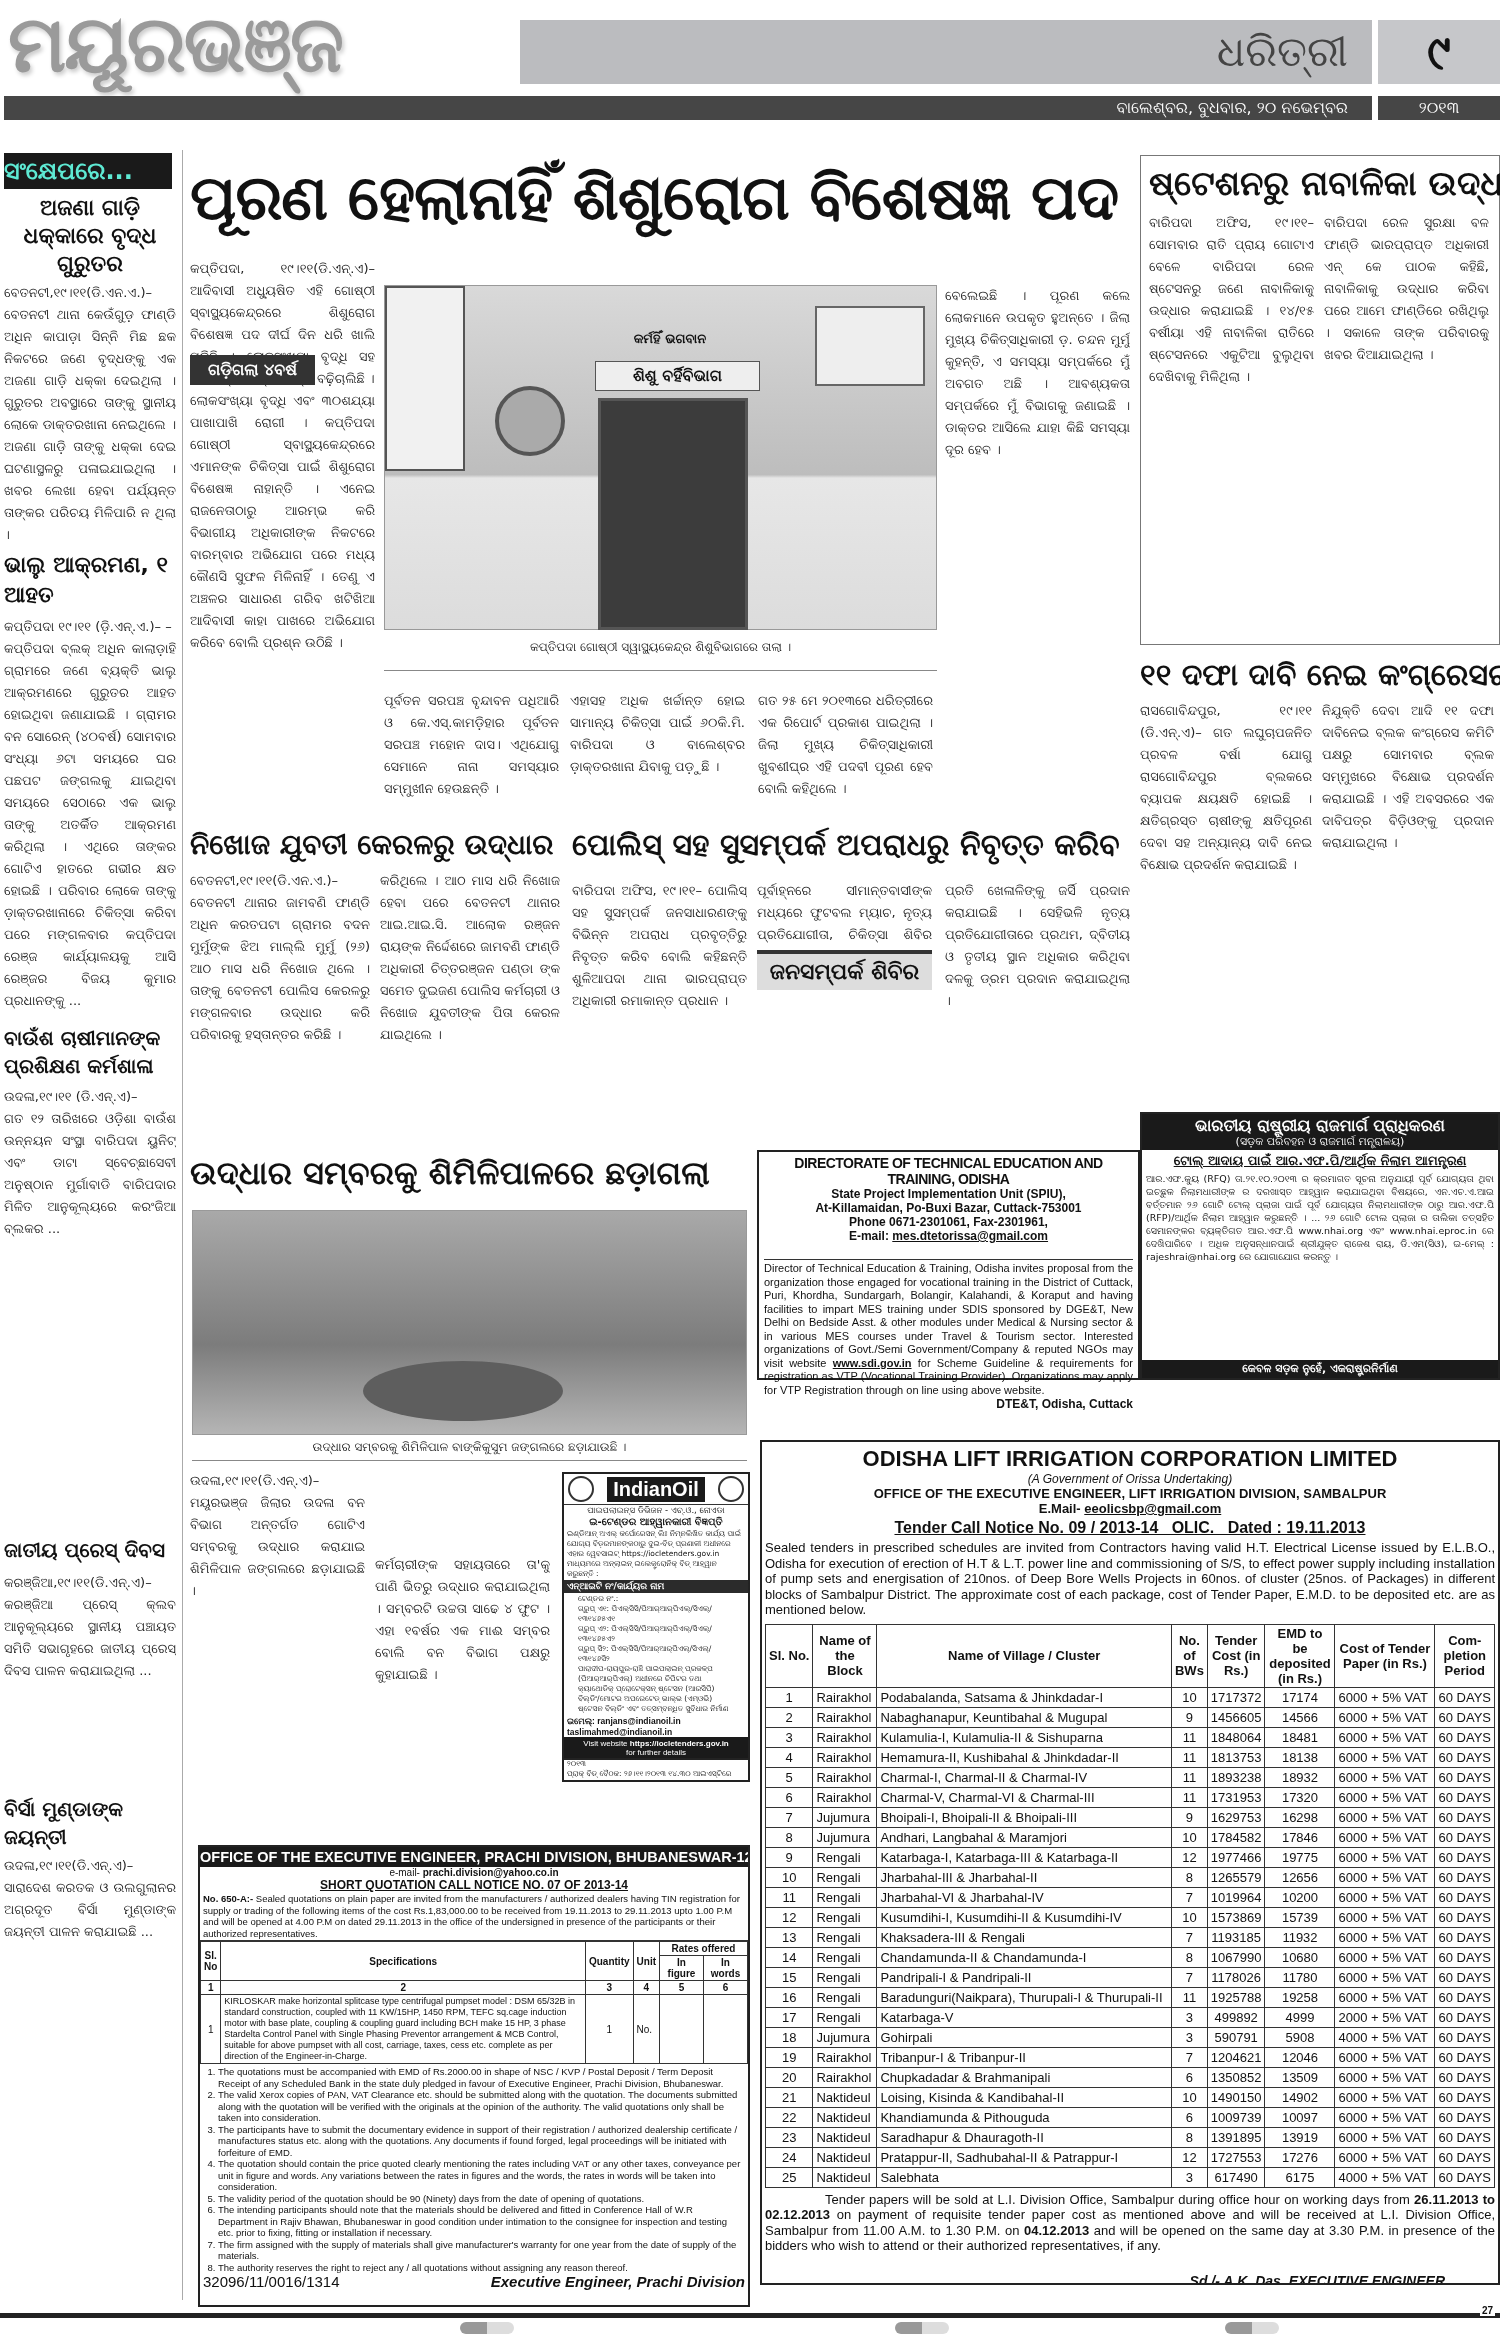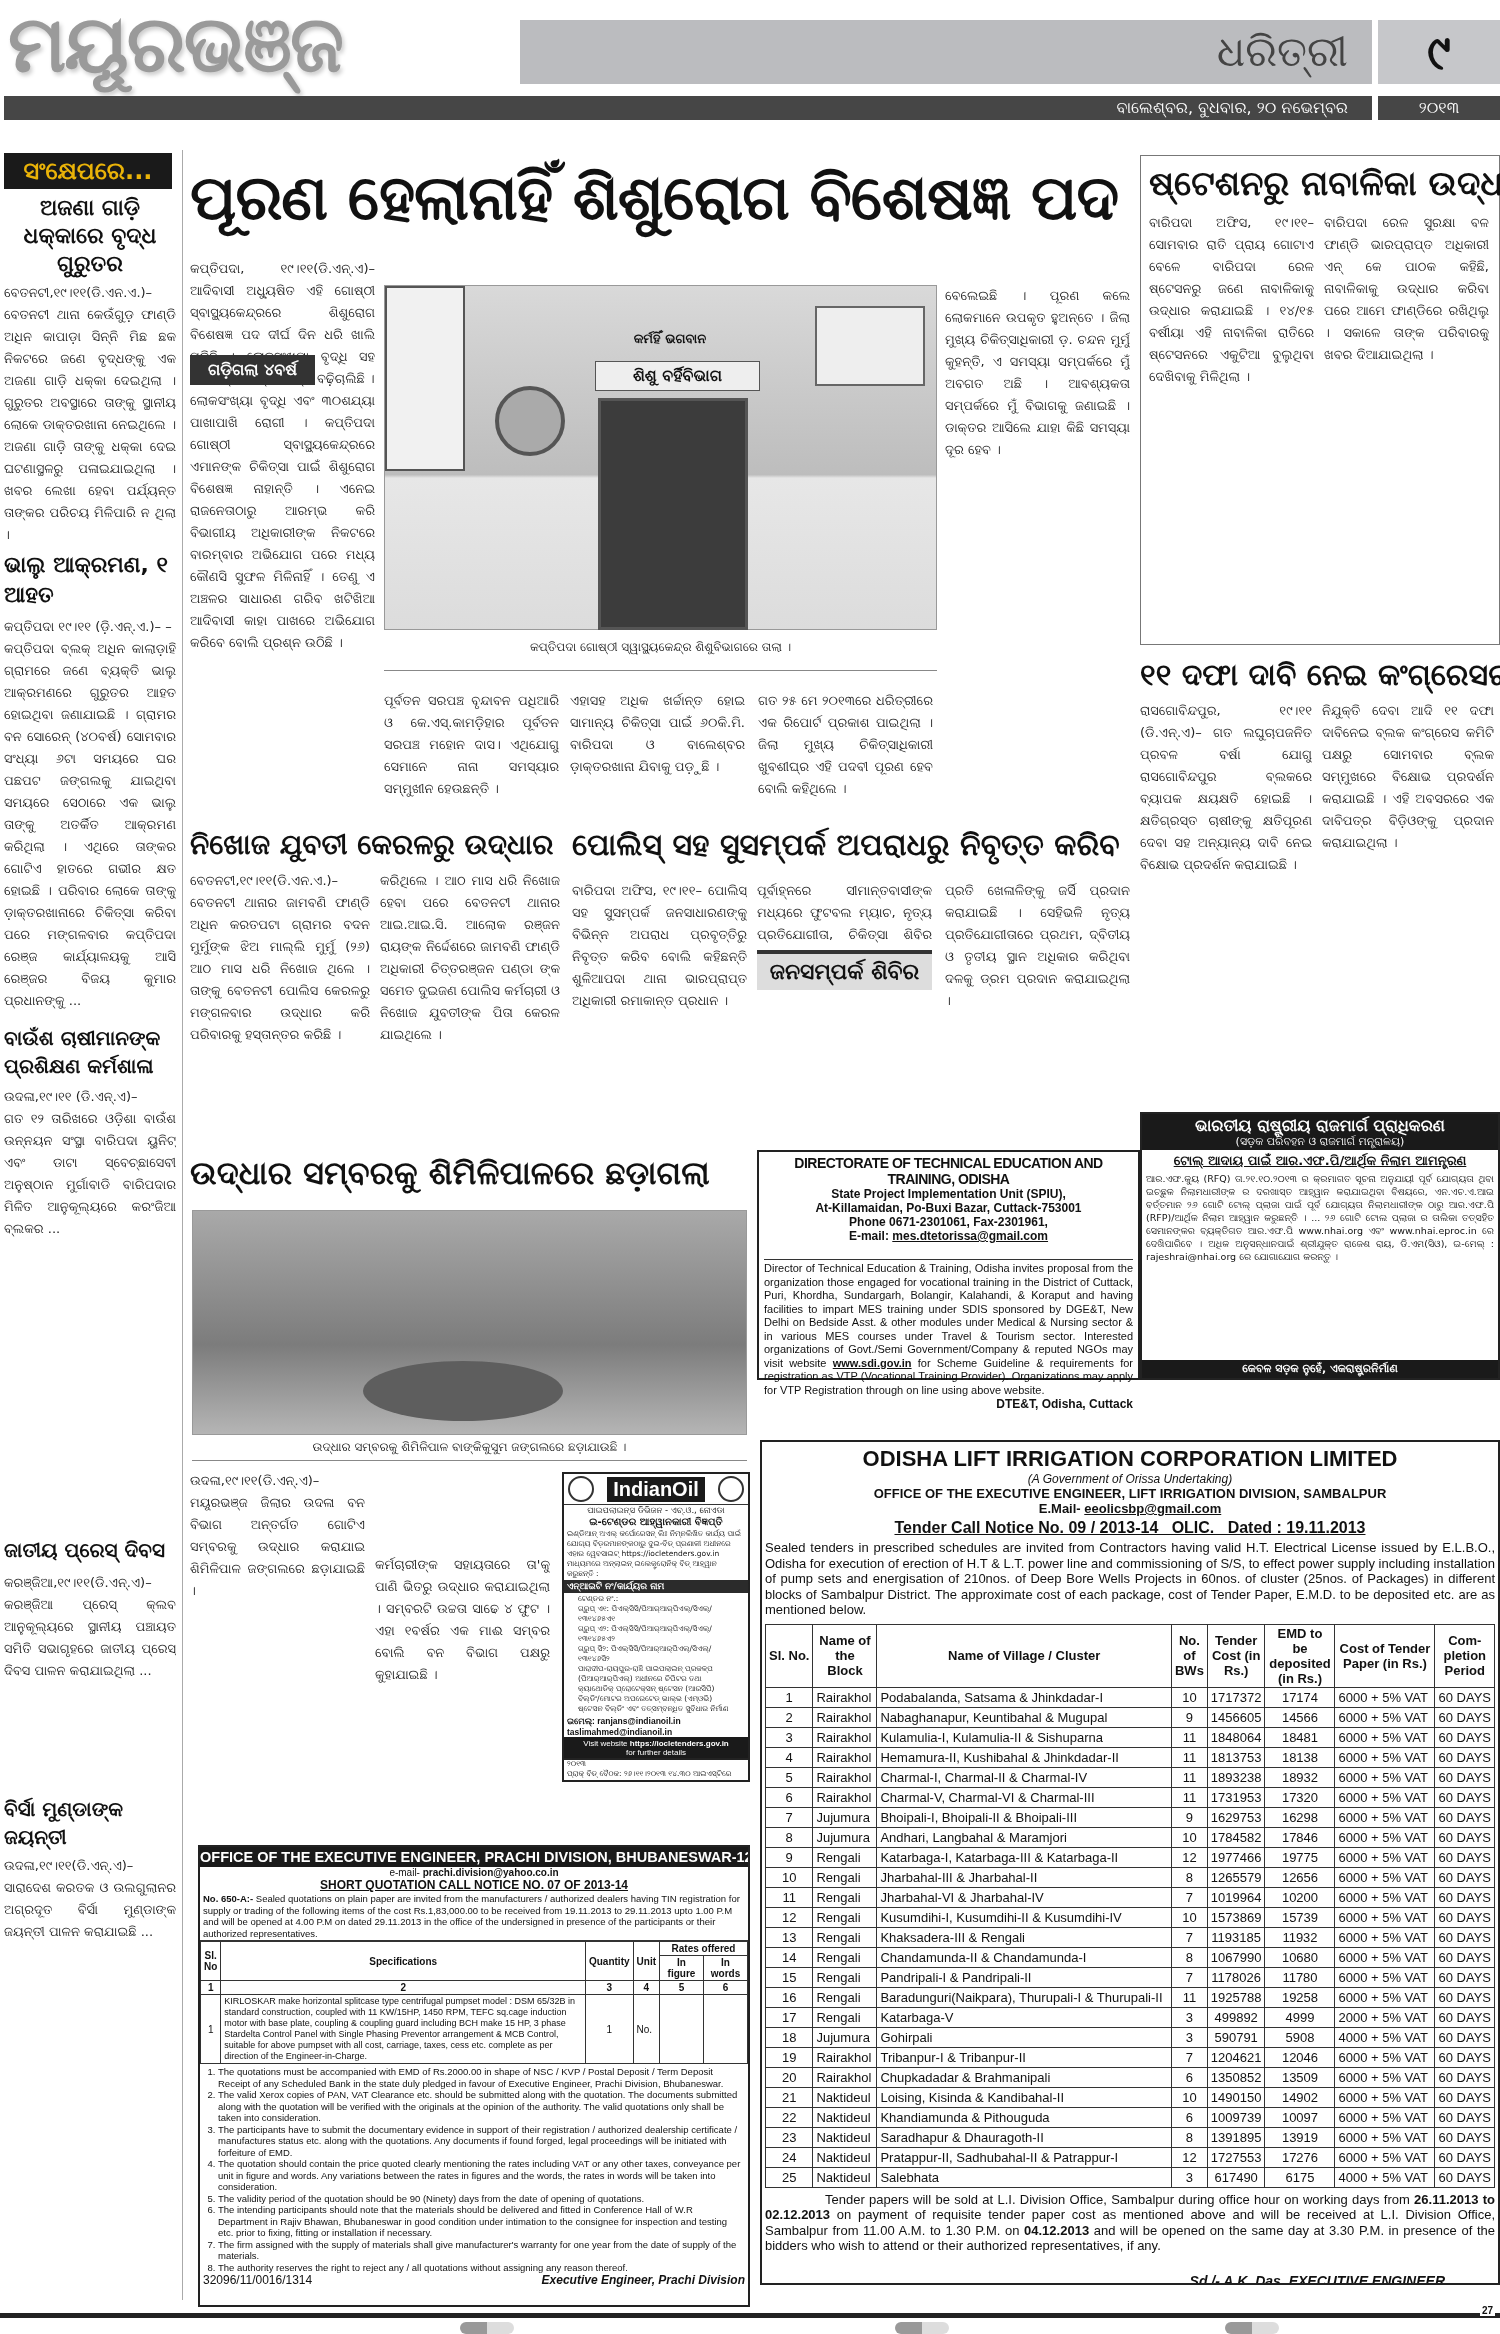--- a/index.html
+++ b/index.html
@@ -3,21 +3,21 @@
 <meta charset="utf-8">
 <style>
 *{box-sizing:border-box;margin:0;padding:0}
 body{width:1500px;height:2334px;background:#fff;font-family:"DejaVu Sans",sans-serif;color:#111;position:relative;overflow:hidden}
 .abs{position:absolute}
 .masthead-logo{left:0;top:0;width:520px;height:88px;font-family:"DejaVu Serif",serif;font-size:78px;font-weight:bold;color:#9a9a9a;letter-spacing:-2px;text-shadow:2px 3px 4px #ccc;line-height:88px;padding-left:8px}
 .title-band{left:520px;top:20px;width:852px;height:64px;background:#bbbcbf;text-align:right;padding-right:24px;font-size:42px;line-height:64px;color:#444}
 .page-box{left:1378px;top:20px;width:122px;height:64px;background:#c6c7ca;text-align:center;font-size:48px;font-weight:bold;line-height:64px}
 .date-band{left:4px;top:96px;width:1368px;height:24px;background:#464646;color:#fff;text-align:right;padding-right:24px;font-size:16px;line-height:24px}
 .year-box{left:1378px;top:96px;width:122px;height:24px;background:#464646;color:#fff;text-align:center;font-size:16px;line-height:24px}
-.brief-tag{left:4px;top:153px;width:168px;height:36px;background:#1a1a1a;color:#eab308;font-size:24px;font-weight:bold;text-align:center;line-height:36px}
+.brief-tag{left:4px;top:153px;width:168px;height:36px;background:#1a1a1a;color:#5eead4;font-size:24px;font-weight:bold;line-height:36px}
 .col-text{font-size:13px;line-height:22px;color:#222;text-align:justify;overflow:hidden}
 .hl{font-weight:bold;color:#111}
 .lead-hl{left:190px;top:148px;width:945px;height:100px;font-size:62px;font-weight:bold;line-height:100px;letter-spacing:-1px}
 .photo{background:linear-gradient(180deg,#d9d9d9 0%,#bdbdbd 55%,#e7e7e7 56%,#dcdcdc 100%);border:1px solid #999}
 .door{position:absolute;background:#3c3c3c;border:3px solid #555}
 .caption{font-size:12px;text-align:center;color:#222}
 .rule{background:#888;height:1px}
 .boxed-hl{border:1px solid #777;padding:4px 8px}
 .dark-sub{background:#2b2b2b;color:#fff;font-weight:bold;text-align:center}
 .ad{border:2px solid #222;background:#fff}
@@ -213,21 +213,21 @@
   <ol style="font-size:9.5px;line-height:11.5px;padding:2px 4px 0 18px">
     <li>The quotations must be accompanied with EMD of Rs.2000.00 in shape of NSC / KVP / Postal Deposit / Term Deposit Receipt of any Scheduled Bank in the state duly pledged in favour of Executive Engineer, Prachi Division, Bhubaneswar.</li>
     <li>The valid Xerox copies of PAN, VAT Clearance etc. should be submitted along with the quotation. The documents submitted along with the quotation will be verified with the originals at the opinion of the authority. The valid quotations only shall be taken into consideration.</li>
     <li>The participants have to submit the documentary evidence in support of their registration / authorized dealership certificate / manufactures status etc. along with the quotations. Any documents if found forged, legal proceedings will be initiated with forfeiture of EMD.</li>
     <li>The quotation should contain the price quoted clearly mentioning the rates including VAT or any other taxes, conveyance per unit in figure and words. Any variations between the rates in figures and the words, the rates in words will be taken into consideration.</li>
     <li>The validity period of the quotation should be 90 (Ninety) days from the date of opening of quotations.</li>
     <li>The intending participants should note that the materials should be delivered and fitted in Conference Hall of W.R Department in Rajiv Bhawan, Bhubaneswar in good condition under intimation to the consignee for inspection and testing etc. prior to fixing, fitting or installation if necessary.</li>
     <li>The firm assigned with the supply of materials shall give manufacturer's warranty for one year from the date of supply of the materials.</li>
     <li>The authority reserves the right to reject any / all quotations without assigning any reason thereof.</li>
   </ol>
-  <div style="display:flex;justify-content:space-between;font-size:12px;padding:0 3px">
+  <div style="display:flex;justify-content:space-between;font-size:15px;padding:0 3px">
     <span>32096/11/0016/1314</span>
     <i style="font-weight:bold">Executive Engineer, Prachi Division</i>
   </div>
 </div>
 
 <div class="abs ad sans" style="left:760px;top:1440px;width:740px;height:845px;overflow:hidden;padding:4px 3px">
   <div style="font-size:22px;font-weight:bold;text-align:center;line-height:26px">ODISHA LIFT IRRIGATION CORPORATION LIMITED</div>
   <div style="font-size:12px;font-style:italic;text-align:center">(A Government of Orissa Undertaking)</div>
   <div style="font-size:13px;font-weight:bold;text-align:center">OFFICE OF THE EXECUTIVE ENGINEER, LIFT IRRIGATION DIVISION, SAMBALPUR</div>
   <div style="font-size:13px;font-weight:bold;text-align:center"><span>E.Mail- </span><span style="text-decoration:underline">eeolicsbp@gmail.com</span></div>

